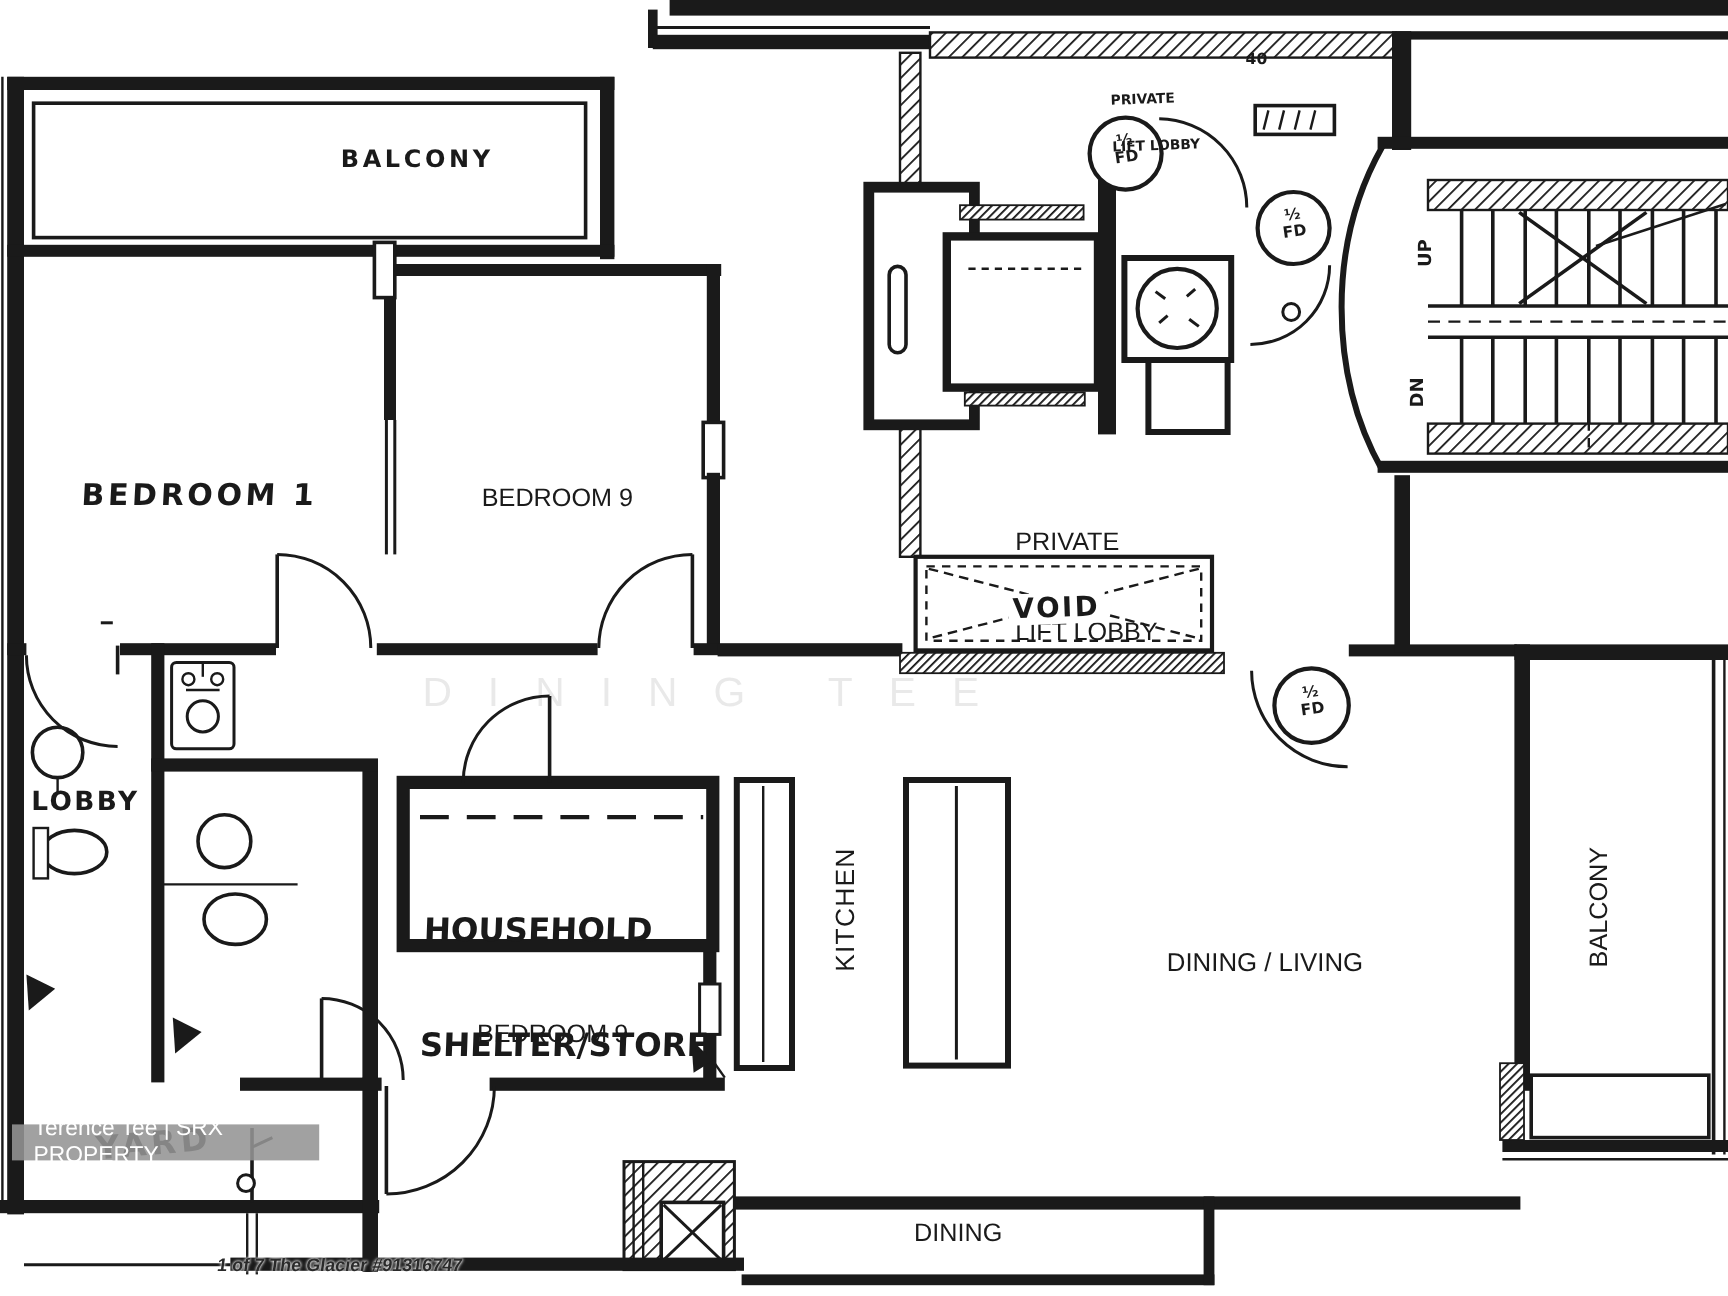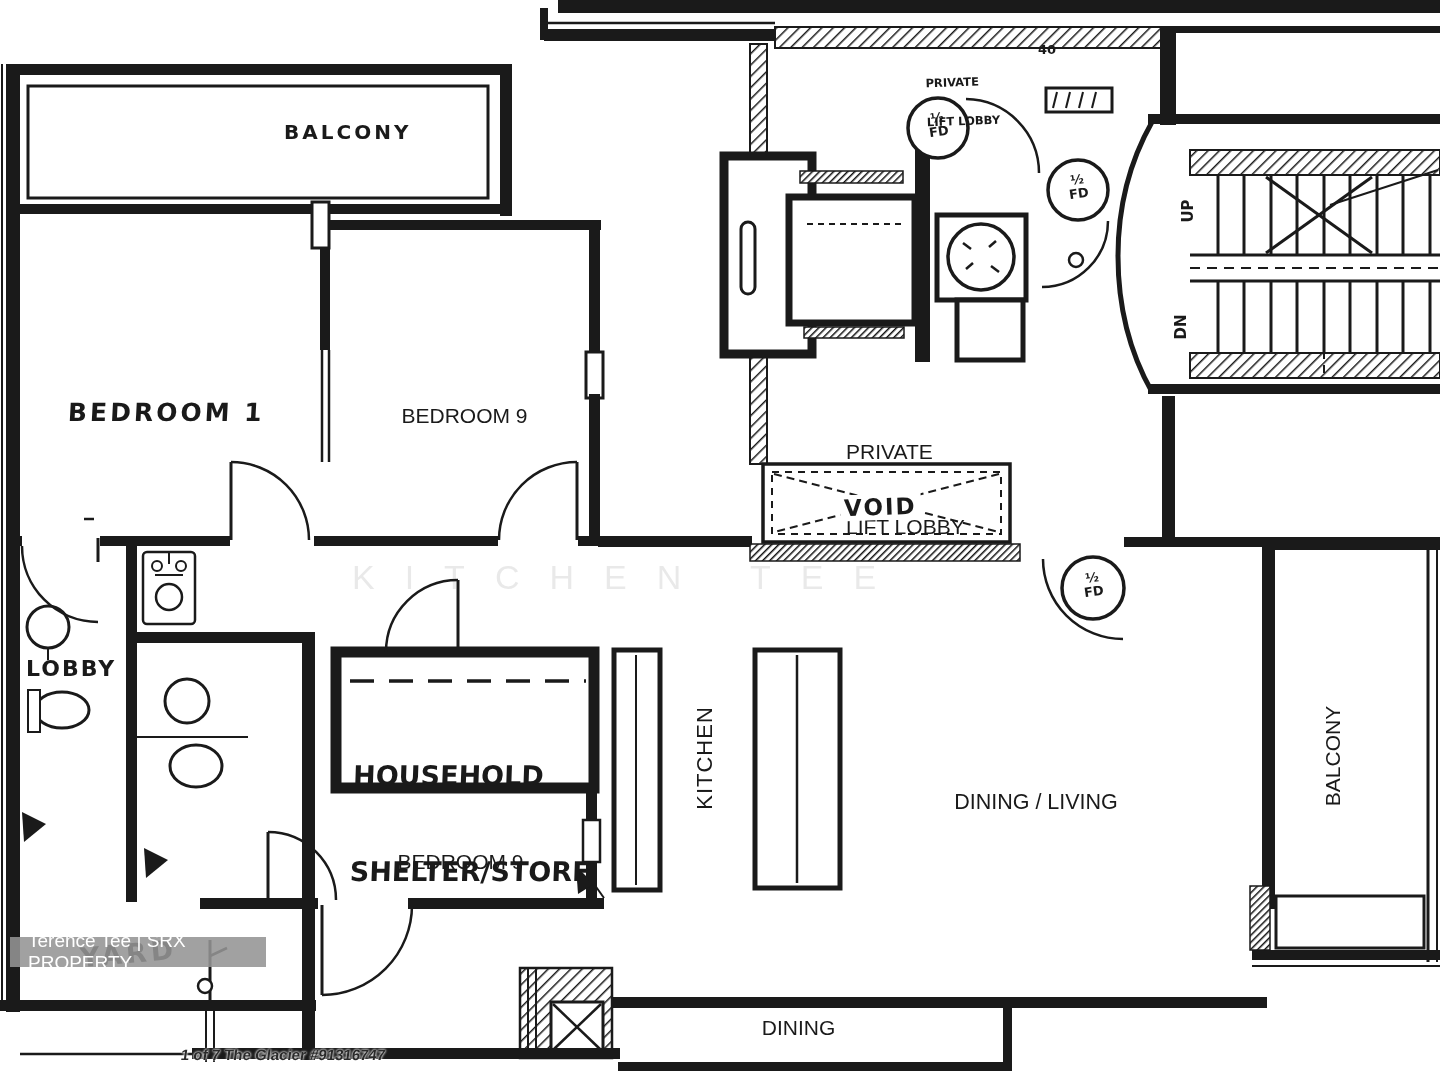--- a/index.html
+++ b/index.html
@@ -245,38 +245,38 @@
   </g>
 
   <g>
     <rect class="sf" stroke-width="11" x="336" y="652" width="258" height="136"></rect>
     <line class="s" stroke-width="3.5" stroke-dasharray="24,15" x1="350" y1="681" x2="586" y2="681"></line>
     <line class="s" stroke-width="3" x1="458" y1="580" x2="458" y2="652"></line>
     <path class="s" stroke-width="2.5" d="M 458,580 A 72 72 0 0 0 386,652"></path>
   </g>
 </svg>
 
-<div class="faint">KITCHEN TEE</div>
+<div class="faint">DINING TEE</div>
 
 <div class="label hand" style="left:284px;top:120px;font-size:20px;letter-spacing:3px;">BALCONY</div>
 <div class="label hand" style="left:68px;top:398px;font-size:25px;letter-spacing:3px;transform:skewX(-3deg);">BEDROOM 1</div>
 <div class="label clean center" style="left:392px;top:404px;width:145px;font-size:21px;">BEDROOM 9</div>
 <div class="label clean" style="left:846px;top:389px;font-size:21px;line-height:25px;">
   <div>PRIVATE</div>
   <div>LIFT LOBBY</div>
 </div>
 <div class="label hand" style="left:840px;top:494px;font-size:23px;letter-spacing:2px;background:#fff;padding:0 4px;transform:rotate(-2deg);z-index:3;">VOID</div>
 <div class="label hand" style="left:26px;top:656px;font-size:22px;letter-spacing:2px;">LOBBY</div>
 <div class="label hand" style="left:352px;top:696px;font-size:27px;line-height:32px;transform:skewX(-2deg);">
   <div>HOUSEHOLD</div>
   <div>SHELTER/STORE</div>
 </div>
 <div class="label clean center" style="left:388px;top:850px;width:145px;font-size:21px;">BEDROOM 9</div>
 <div class="label clean center" style="left:640px;top:745px;width:130px;font-size:22px;letter-spacing:1px;transform:rotate(-90deg);">KITCHEN</div>
-<div class="label clean center" style="left:936px;top:790px;width:200px;font-size:21.5px;">DINING / LIVING</div>
+<div class="label clean center" style="left:936px;top:790px;width:200px;font-size:21.5px;text-align:right;">DINING / LIVING</div>
 <div class="label clean center" style="left:1273px;top:744px;width:120px;font-size:21px;transform:rotate(-90deg);">BALCONY</div>
 <div class="label hand" style="left:80px;top:938px;font-size:27px;letter-spacing:4px;transform:rotate(-5deg);z-index:5;">YARD</div>
 <div class="label clean center" style="left:716px;top:1016px;width:165px;font-size:21px;">DINING</div>
 
 <div class="label hand" style="left:926px;top:50px;font-size:11.5px;line-height:13px;transform:rotate(-2deg);">
   <div>PRIVATE</div>
   <div>LIFT LOBBY</div>
 </div>
 <div class="label hand" style="left:1038px;top:42px;font-size:13px;">40</div>
 <div class="fd" style="left:918px;top:111px;">

